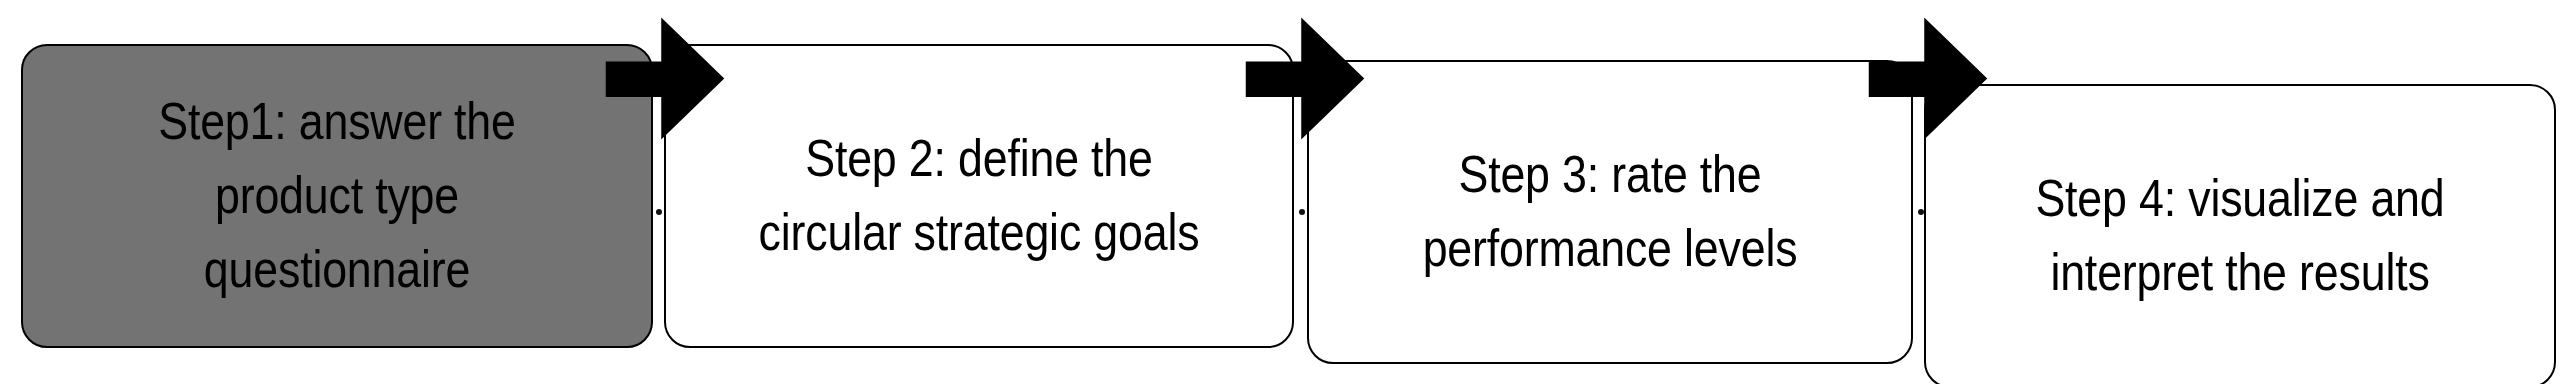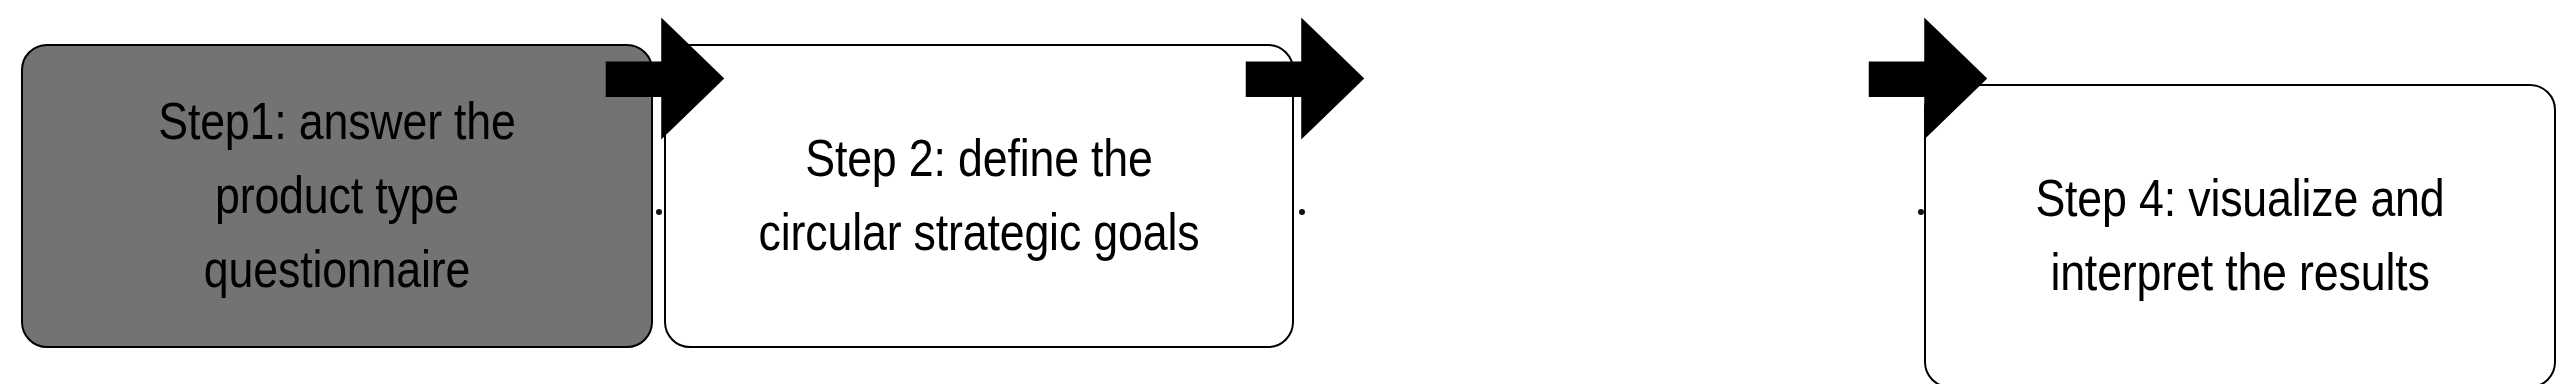--- a/index.html
+++ b/index.html
@@ -73,20 +73,24 @@
     <span class="step-label" style="color: rgb(0, 0, 0);">Step1: answer the
 product type
 questionnaire</span>
   </div>
 
   <div class="step-box" id="box-2" style="left: 664px; top: 44px; width: 630px; height: 304px; border-color: rgb(0, 0, 0); background: rgb(255, 255, 255);">
     <span class="step-label" style="color: rgb(0, 0, 0);">Step 2: define the
 circular strategic goals</span>
   </div>
 
+  <div class="step-box" id="box-3" style="left: 1307px; top: 60px; width: 606px; height: 304px; border-color: rgb(0, 0, 0); background: rgb(255, 255, 255);">
+    <span class="step-label" style="color: rgb(0, 0, 0);">Step 3: rate the
+performance levels</span>
+  </div>
 
   <div class="step-box" id="box-4" style="left: 1924px; top: 60px; width: 632px; height: 304px; border-color: rgb(0, 0, 0); background: rgb(255, 255, 255); margin-top: 24px;">
     <span class="step-label" style="color: rgb(0, 0, 0);">Step 4: visualize and
 interpret the results</span>
   </div>
 
   <div class="arrow" id="arrow-1" style="left: 590px; top: 16.4px; width: 137px; height: 125px;">
     <svg width="137" height="125" viewBox="0 0 200 182" xmlns="http://www.w3.org/2000/svg" aria-hidden="true">
       <polygon points="23,66 104,66 104,2 196,91 104,180 104,118 23,118" fill="#000000"></polygon>
     </svg>

